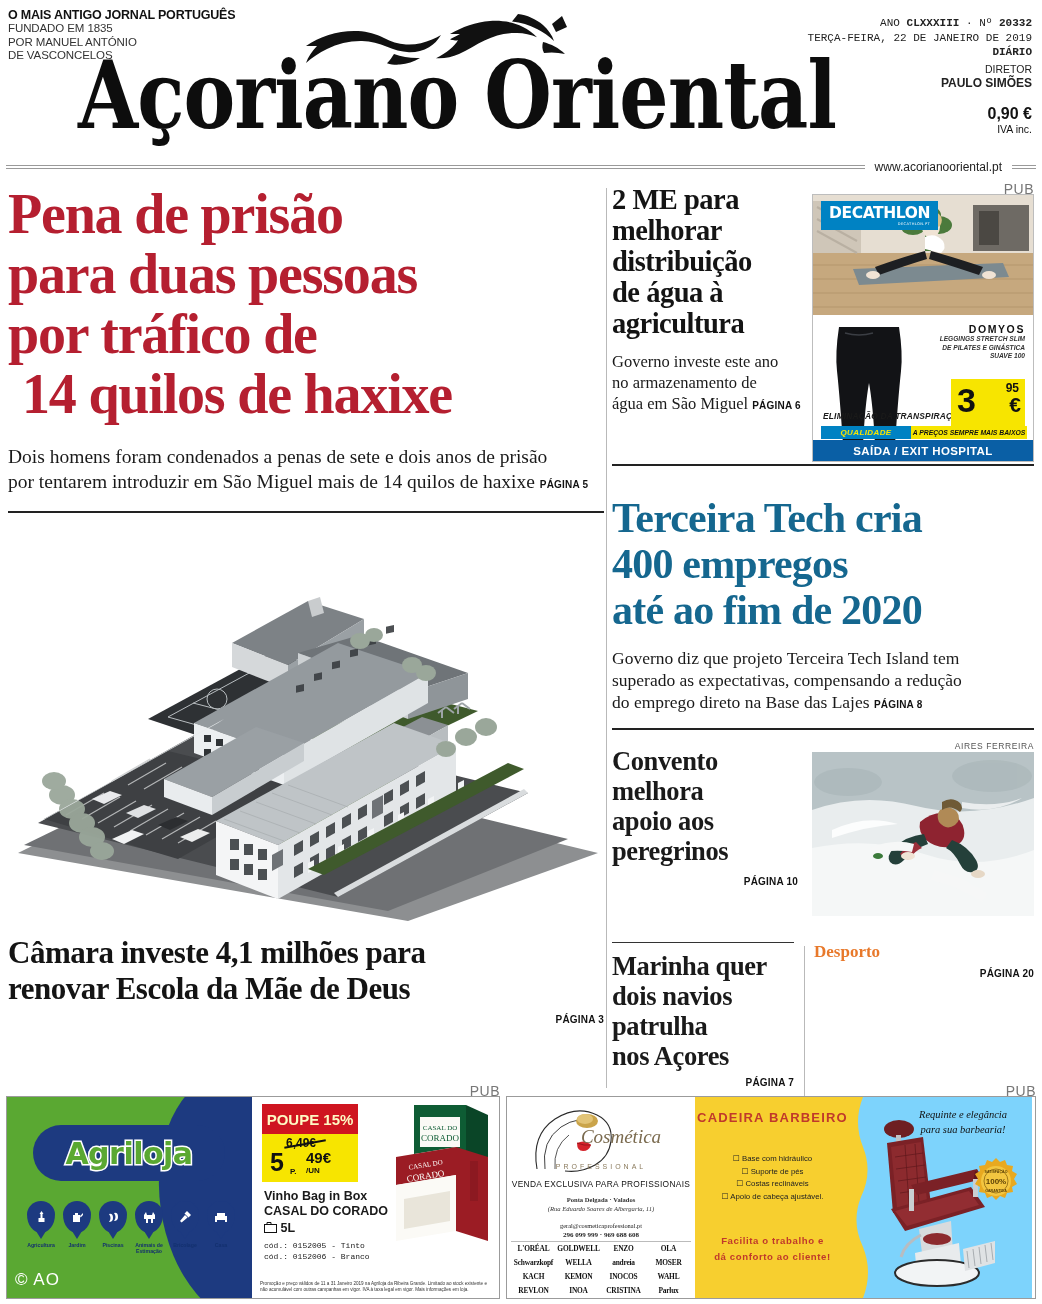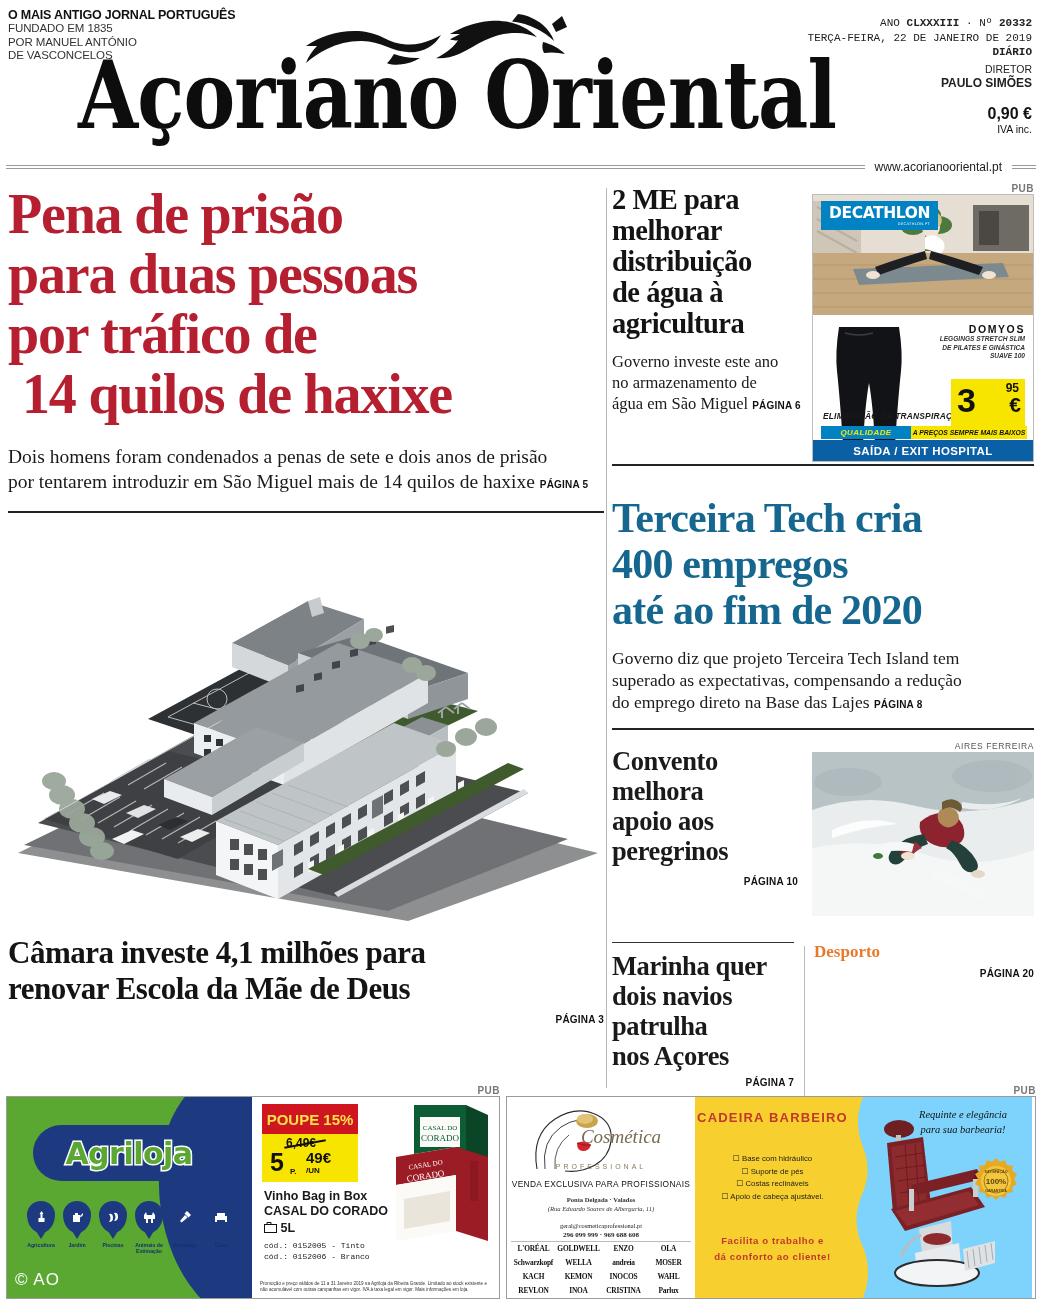--- a/index.html
+++ b/index.html
@@ -106,22 +106,22 @@
   
   .r-top { position: relative; height: 268px; }
   .r-story { position: absolute; left: 0; top: 0; width: 190px; }
   .r-story h2 {
     font-size: 28.5px; line-height: 31px; font-weight: bold; letter-spacing: -0.5px;
     color: #141414;
   }
   .r-story .dek { margin-top: 12px; font-size: 16.5px; line-height: 21px; }
   .ad-decathlon { position: absolute; left: 200px; top: 0; width: 222px; }
   .pubtag {
-    font-family: "Liberation Sans", sans-serif; font-size: 10px; color: #777;
-    text-align: right; letter-spacing: 0.5px; line-height: 10px; font-weight: bold;
+    font-family: "Liberation Sans", sans-serif; font-size: 14px; color: #777;
+    text-align: right; letter-spacing: 0.5px; line-height: 10px;
   }
 
   .r-hr { border-top: 2px solid #222; margin: 12px 0 0 0; }
 
   .tech { padding-top: 29px; }
   .tech h2 {
     color: #15678f; font-weight: bold; font-size: 42px; line-height: 46px;
     letter-spacing: -0.8px;
   }
   .tech .dek { margin-top: 14px; font-size: 17.5px; line-height: 22px; }
@@ -193,21 +193,21 @@
     line-height: 6px; margin-top: 9px; font-weight: bold;
   }
   .agri .copy {
     position: absolute; left: 8px; bottom: 8px; color: #fff;
     font-family: "Liberation Sans", sans-serif; font-size: 17px; letter-spacing: 1px;
   }
 
   .wine { position: absolute; left: 245px; top: 0; width: 247px; height: 201px; background: #fff; }
   .poupe {
     position: absolute; left: 10px; top: 7px; width: 96px; height: 30px; background: #cf1520;
-    color: #fde047; font-family: "Liberation Sans", sans-serif; font-weight: bold; font-size: 15px;
+    color: #fef9c3; font-family: "Liberation Sans", sans-serif; font-weight: bold; font-size: 15px;
     display: flex; align-items: center; justify-content: center;
   }
   .pricebox {
     position: absolute; left: 10px; top: 37px; width: 96px; height: 48px; background: #f7e500;
     color: #111; font-family: "Liberation Sans", sans-serif;
   }
   .pricebox .old {
     position: absolute; left: 24px; top: 2px; font-size: 12px; font-weight: bold;
   }
   .pricebox .old:after {

